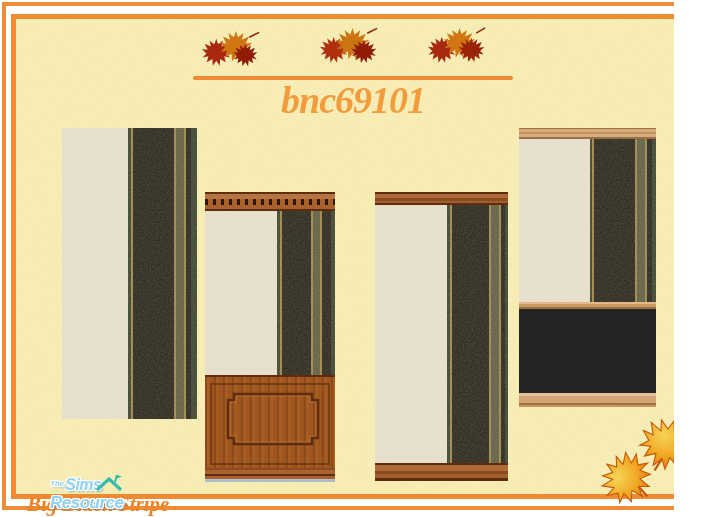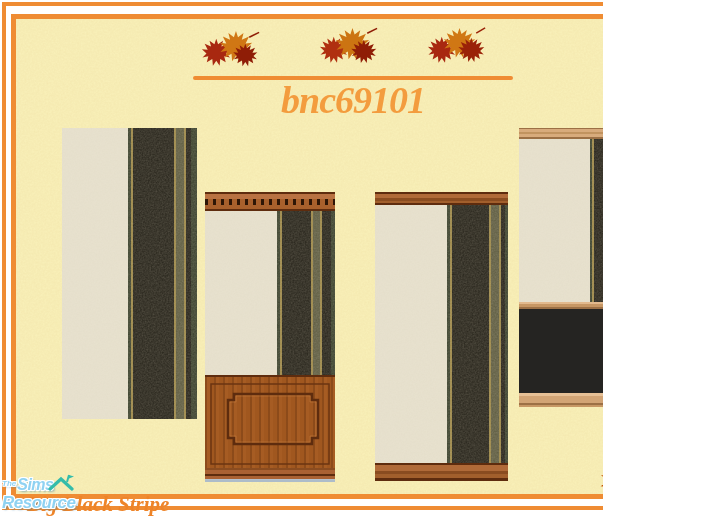--- a/index.html
+++ b/index.html
@@ -1,17 +1,17 @@
 <!DOCTYPE html>
 <html><head>
 <meta charset="utf-8">
 <style>
   html,body{margin:0;padding:0;}
   body{width:711px;height:517px;font-family:"Liberation Sans",sans-serif;background:#ffffff;}
-  #stage{position:relative;width:603px;height:517px;background:#ffffff;overflow:hidden;}
+  #stage{position:relative;width:674px;height:517px;background:#ffffff;overflow:hidden;}
 
   
   .outer-border{position:absolute;left:2px;top:2px;width:704px;height:508px;
     border:4px solid #ef8c33;box-sizing:border-box;z-index:1;}
   .inner-panel{position:absolute;left:11px;top:14px;width:687px;height:485px;
     border:5px solid #ef8c33;box-sizing:border-box;background:#f9f1ba;z-index:0;}
   .inner-panel .tex{position:absolute;left:0;top:0;width:100%;height:100%;pointer-events:none;}
 
   
   .leaf-cluster{position:absolute;width:64px;height:42px;z-index:2;}
@@ -91,21 +91,21 @@
 
   
   .caption{position:absolute;left:27px;top:424px;z-index:3;
     font-family:"Liberation Serif",serif;font-weight:bold;font-style:italic;
     font-size:21px;line-height:32px;color:#ee8428;white-space:pre;}
 
   
   .tsr-logo{position:absolute;left:2px;top:477px;width:80px;z-index:6;
     font-weight:bold;font-style:italic;color:#8fd2f2;line-height:1;
     text-shadow:-1px -1px 0 #fff,1px -1px 0 #fff,-1px 1px 0 #fff,1px 1px 0 #fff,
-      0 -1px 0 #fff,0 1px 0 #fff,-1px 0 0 #fff,1px 0 0 #fff,2px 2px 2px rgba(60,130,170,.55);}
+      0 -1px 0 #fff,0 1px 0 #fff,-1px 0 0 #fff,1px 0 0 #fff,2px 2px 2px rgba(60,130,170,.55);padding-left:48px;}
   .tsr-line1{position:relative;height:16px;}
   .tsr-the{font-size:8px;position:relative;top:-4px;margin-right:1px;}
   .tsr-sims{font-size:16px;letter-spacing:-0.5px;}
   .tsr-resource{font-size:17px;letter-spacing:-0.5px;margin-top:1px;}
   .roof-icon{position:absolute;left:46px;top:-3px;}
 
   
   .gold-leaf{position:absolute;z-index:5;}
   #gleaf1{left:638px;top:418px;width:56px;height:56px;transform:rotate(18deg);}
   #gleaf2{left:601px;top:452px;width:54px;height:54px;transform:rotate(-55deg);}

